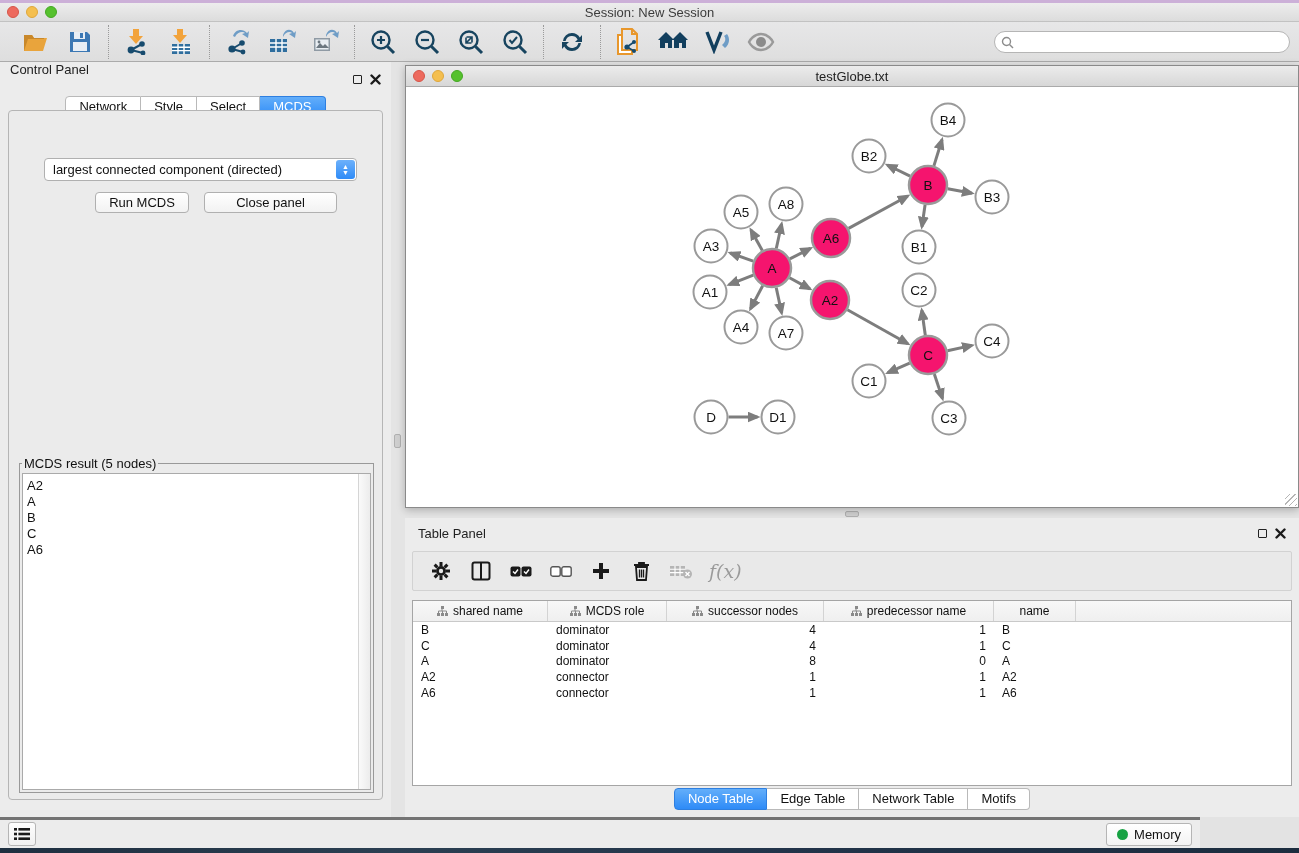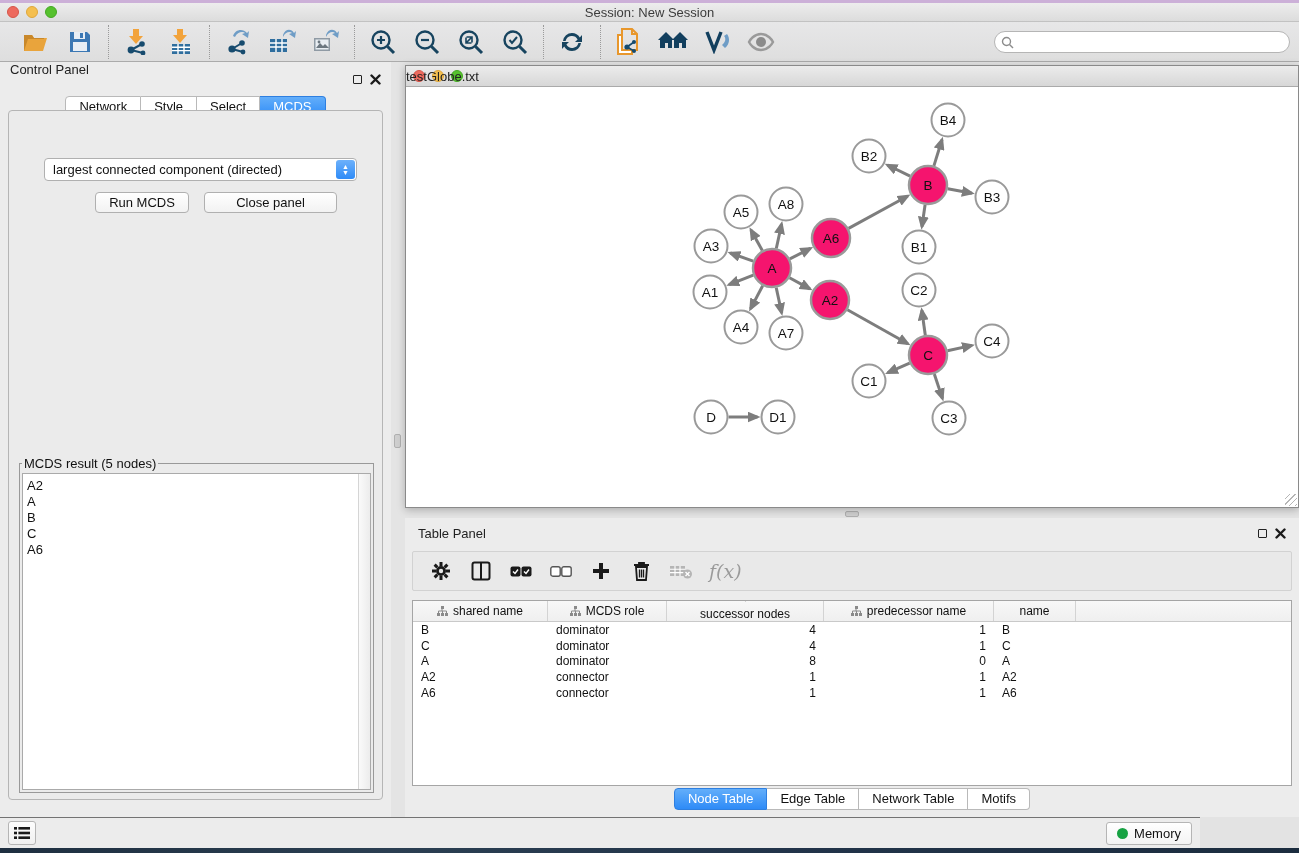--- a/index.html
+++ b/index.html
@@ -71,21 +71,21 @@
   .vsplit-handle { left:394px; top:372px; width:7px; height:14px; background:#cfcfcf;
     border:1px solid #b0b0b0; border-radius:2px; }
   .hsplit-handle { left:845px; top:449px; width:14px; height:6px; background:#cfcfcf;
     border:1px solid #b0b0b0; border-radius:2px; }
 
   
   #net-window { left:405px; top:3px; width:894px; height:443px; background:#fff;
     border:1px solid #8a8a8a; box-shadow:0 2px 8px rgba(0,0,0,.25); }
   #net-titlebar { height:21px; background:linear-gradient(#ececec,#d7d7d7); border-bottom:1px solid #aaa;
     display:flex; align-items:center; position:relative; }
-  #net-title { position:absolute; left:0; right:0; font-size:13px; color:#222; }
+  #net-title { position:absolute; left:0; right:0; text-align:center; font-size:13px; color:#222; }
   #net-canvas { position:absolute; left:0; top:21px; right:0; bottom:0; background:#fff; overflow:hidden; }
   #net-grip { position:absolute; right:1px; bottom:1px; width:12px; height:12px;
     background:repeating-linear-gradient(135deg, transparent 0 3px, #b5b5b5 3px 4px); }
 
   
   #table-panel { left:405px; top:456px; width:894px; height:299px; background:#ececec; }
   #tp-header { height:30px; display:flex; align-items:center; padding:0 13px; }
   #tp-title { font-size:13px; color:#222; }
   #tp-toolbar { position:absolute; left:7px; top:33px; right:7px; height:40px; background:#e9e9e9;
     border:1px solid #d2d2d2; border-radius:2px; display:flex; align-items:center; gap:16px; padding-left:16px; }
@@ -96,21 +96,21 @@
   #nt-header { display:flex; height:21px; background:linear-gradient(#f8f8f8,#efefef);
     border-bottom:1px solid #c9c9c9; }
   .nt-hcell { display:flex; align-items:center; justify-content:center; gap:5px; font-size:12px; color:#111;
     border-right:1px solid #d3d3d3; height:100%; }
   .nt-hcell:last-child { border-right:none; }
   .nt-row { display:flex; height:15.7px; align-items:center; font-size:12px; color:#111; }
   .nt-cell { padding:0 8px; white-space:nowrap; overflow:hidden; }
   #tp-tabs { position:absolute; left:0; right:0; top:270px; display:flex; justify-content:center; }
 
   
-  #statusbar { left:0; top:817px; width:1200px; height:31px; background:#ececec; border-top:1px solid #737373;
+  #statusbar { left:0; top:817px; width:1200px; height:31px; background:#ececec; border-top:3px solid #737373;
     display:flex; align-items:center; padding:0 8px; }
   #list-btn { width:28px; height:24px; background:linear-gradient(#fdfdfd,#f0f0f0); border:1px solid #b5b5b5;
     border-radius:3px; display:flex; align-items:center; justify-content:center; }
   #memory-btn { margin-left:auto; height:23px; background:linear-gradient(#ffffff,#f3f3f3);
     border:1px solid #b5b5b5; border-radius:3px; display:flex; align-items:center; gap:6px; padding:0 10px;
     font-size:13px; color:#111; }
   #memory-dot { width:11px; height:11px; border-radius:50%; background:#17a243; }
   #desktop-bottom { left:0; top:848px; width:1299px; height:5px;
     background:linear-gradient(90deg,#1e2f40,#2b3f52 30%,#22344a 60%,#1c2d3f); }
 </style>
@@ -541,21 +541,21 @@
               <g fill="#8a8a8a">
                 <rect x="4" y="0" width="3" height="3"></rect>
                 <rect x="0" y="7" width="3" height="3"></rect>
                 <rect x="4" y="7" width="3" height="3"></rect>
                 <rect x="8" y="7" width="3" height="3"></rect>
                 <path d="M5 3v2M1.5 7V5h8v2M5.5 5v2" stroke="#8a8a8a" stroke-width="1" fill="none"></path>
               </g>
             </svg>
             <span>MCDS role</span>
           </div>
-          <div class="nt-hcell" style="width: 157px; flex-direction: column;">
+          <div class="nt-hcell" style="width: 157px;">
             <svg width="11" height="11" viewBox="0 0 11 11">
               <g fill="#8a8a8a">
                 <rect x="4" y="0" width="3" height="3"></rect>
                 <rect x="0" y="7" width="3" height="3"></rect>
                 <rect x="4" y="7" width="3" height="3"></rect>
                 <rect x="8" y="7" width="3" height="3"></rect>
                 <path d="M5 3v2M1.5 7V5h8v2M5.5 5v2" stroke="#8a8a8a" stroke-width="1" fill="none"></path>
               </g>
             </svg>
             <span>successor nodes</span>

